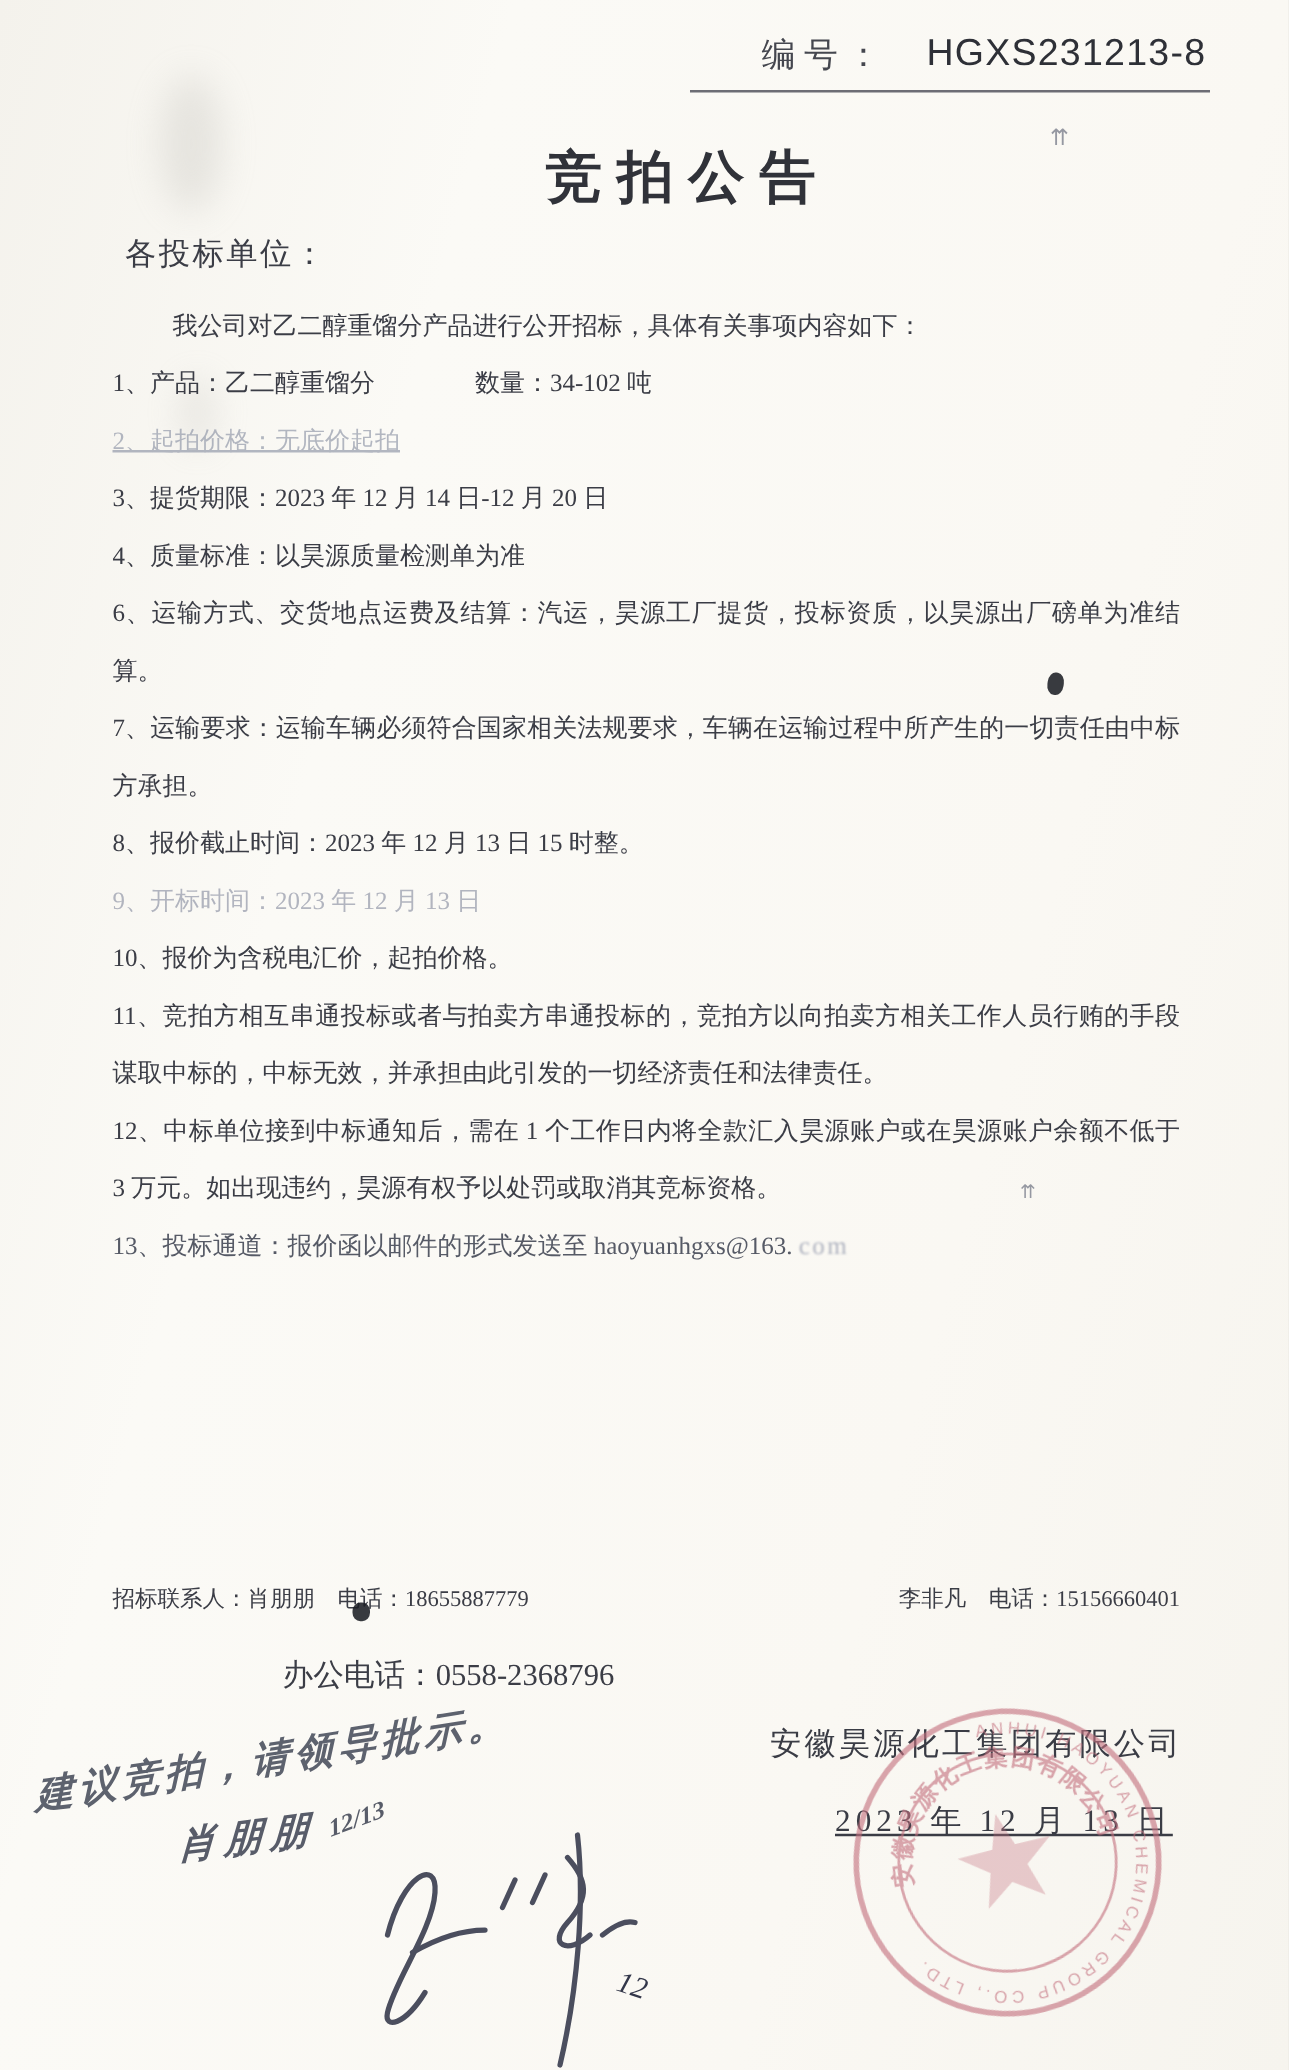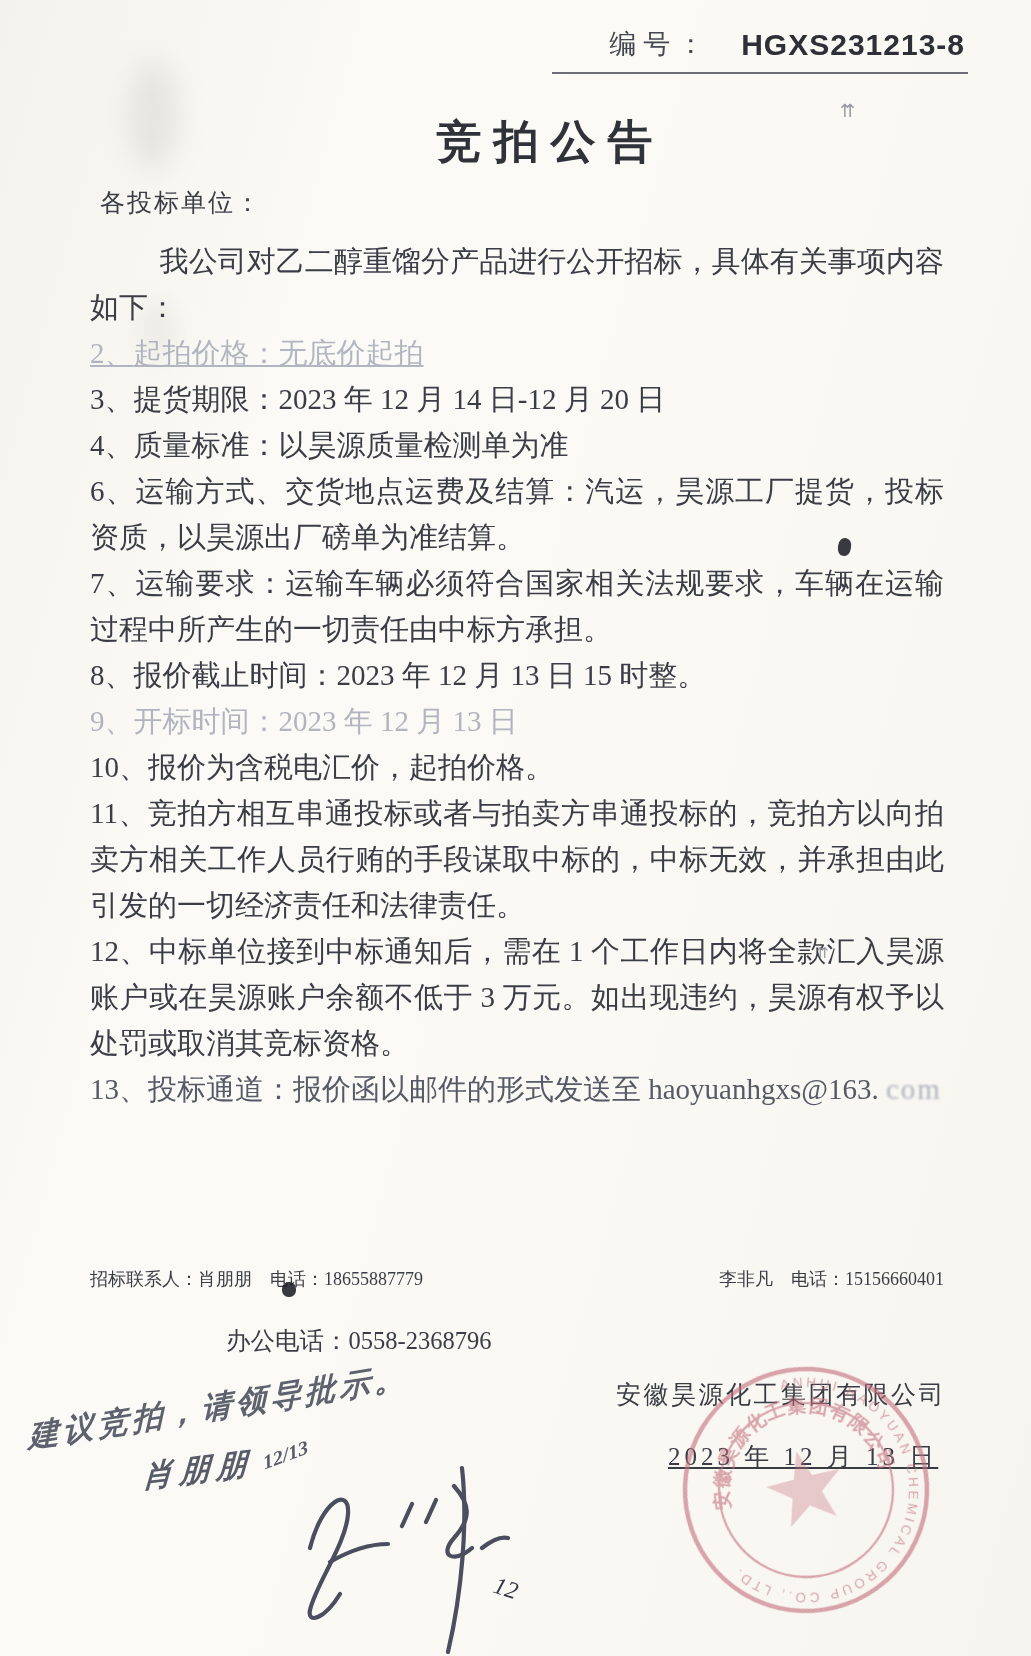--- a/index.html
+++ b/index.html
@@ -2,28 +2,28 @@
 <html><head>
 <meta charset="utf-8">
 <style>
   html,body{margin:0;padding:0;background:#e8e6e0;}
   .page{
     position:relative;width:1031px;height:1656px;margin:0 auto;overflow:hidden;
     background:linear-gradient(105deg,#f4f2ec 0%,#fbfaf6 28%,#faf8f3 70%,#f6f4ee 100%);
     font-family:"Liberation Serif","DejaVu Serif",serif;color:#3b3d46;
   }
   
-  .header-row{position:absolute;top:26px;right:66px;display:flex;align-items:flex-end;gap:30px;}
+  .header-row{position:absolute;top:26px;right:66px;display:flex;align-items:flex-start;gap:30px;}
   .doc-no-label{font-size:27px;letter-spacing:7px;color:#45474f;}
-  .doc-no-value{font-family:"Liberation Sans","DejaVu Sans",sans-serif;font-weight:bold;font-size:30px;letter-spacing:1px;color:#2e3037;}
+  .doc-no-value{font-family:"Liberation Sans","DejaVu Sans",sans-serif;font-weight:normal;font-size:30px;letter-spacing:1px;color:#2e3037;}
   .header-underline{position:absolute;top:72px;left:552px;width:416px;height:2px;background:#53555e;opacity:.85;}
   .title{position:absolute;top:112px;left:0;width:100%;text-align:center;font-size:45px;font-weight:700;letter-spacing:12px;color:#303239;padding-left:35px;}
   .salutation{position:absolute;top:186px;left:100px;font-size:25px;letter-spacing:2px;}
   
-  .body-block{position:absolute;top:238px;left:90px;width:854px;font-size:29px;line-height:46px;text-align:justify;color:#3b3d46;}
+  .body-block{position:absolute;top:238px;left:90px;width:854px;font-size:20px;line-height:46px;text-align:justify;color:#3b3d46;}
   .intro{margin:0;text-indent:2.4em;}
   p.item{margin:0;}
   .m6{margin-top:6px;} .m14{margin-top:14px;} .m16{margin-top:16px;} .m18{margin-top:18px;} .m22{margin-top:22px;}
   .faded{color:#a0a4b2;opacity:.8;filter:blur(.5px);}
   .faded2{color:#9aa0af;opacity:.75;filter:blur(.6px);text-decoration:underline;}
   .semi-faded{color:#565a66;filter:blur(.35px);}
   .tail-faded{color:#aeb2bf;filter:blur(.8px);letter-spacing:2px;}
   
   .contacts-row{position:absolute;top:1256px;left:90px;width:854px;display:flex;justify-content:space-between;font-size:18px;line-height:46px;}
   .office-phone{position:absolute;top:1318px;left:226px;font-size:24.5px;line-height:46px;}
@@ -62,20 +62,21 @@
 
   <span class="pen-mark pm-top">⇈</span>
 
   <div class="title">竞拍公告</div>
 
   <div class="salutation">各投标单位：</div>
 
   <div class="body-block">
     <p class="intro">我公司对乙二醇重馏分产品进行公开招标，具体有关事项内容如下：</p>
 
+    <p class="item"><span>1、</span><span>产品：乙二醇重馏分　　　　数量：34-102 吨</span></p>
     <p class="item faded2"><span>2、</span><span>起拍价格：无底价起拍</span></p>
     <p class="item"><span>3、</span><span>提货期限：2023 年 12 月 14 日-12 月 20 日</span></p>
     <p class="item m6"><span>4、</span><span>质量标准：以昊源质量检测单为准</span></p>
     <p class="item m6"><span>6、</span><span>运输方式、交货地点运费及结算：汽运，昊源工厂提货，投标资质，以昊源出厂磅单为准结算。</span></p>
     <p class="item m16"><span>7、</span><span>运输要求：运输车辆必须符合国家相关法规要求，车辆在运输过程中所产生的一切责任由中标方承担。</span></p>
     <p class="item m16"><span>8、</span><span>报价截止时间：2023 年 12 月 13 日 15 时整。</span></p>
     <p class="item m16 faded"><span>9、</span><span>开标时间：2023 年 12 月 13 日</span></p>
     <p class="item m14"><span>10、</span><span>报价为含税电汇价，起拍价格。</span></p>
     <p class="item m22"><span>11、</span><span>竞拍方相互串通投标或者与拍卖方串通投标的，竞拍方以向拍卖方相关工作人员行贿的手段谋取中标的，中标无效，并承担由此引发的一切经济责任和法律责任。</span></p>
     <p class="item m18"><span>12、</span><span>中标单位接到中标通知后，需在 1 个工作日内将全款汇入昊源账户或在昊源账户余额不低于 3 万元。如出现违约，昊源有权予以处罚或取消其竞标资格。</span></p>

